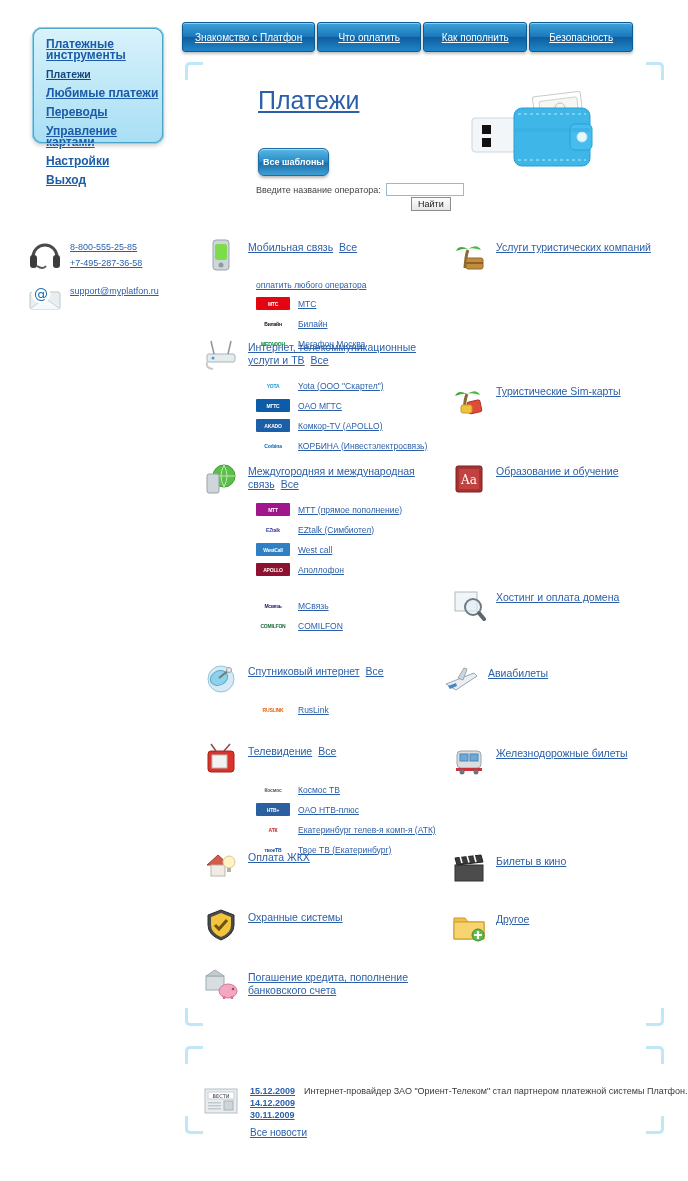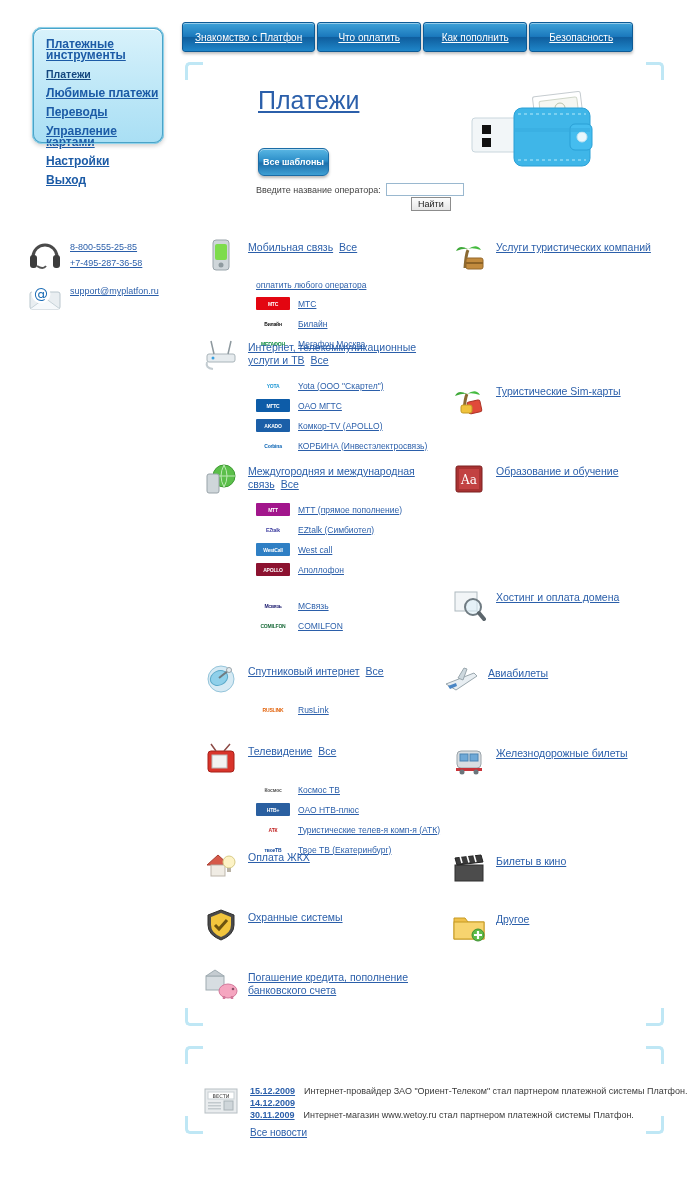--- a/index.html
+++ b/index.html
@@ -329,21 +329,21 @@
         <div class="op-item">
           <span class="op-logo lg-kosmos">Космос</span>
           <span class="op-name">Космос ТВ</span>
         </div>
         <div class="op-item">
           <span class="op-logo lg-ntv">НТВ+</span>
           <span class="op-name">ОАО НТВ-плюс</span>
         </div>
         <div class="op-item">
           <span class="op-logo lg-atk">АТК</span>
-          <span class="op-name">Туристические телев-я комп-я (АТК)</span>
+          <span class="op-name">Екатеринбург телев-я комп-я (АТК)</span>
         </div>
         <div class="op-item">
           <span class="op-logo lg-tvoe">твоеТВ</span>
           <span class="op-name">Твое ТВ (Екатеринбург)</span>
         </div>
       </div>
     </div>
     <div class="cat" style="left: 204px; top: 848px; width: 240px;">
       <div class="cat-head">
         <span class="cat-ico"><svg viewBox="0 0 34 34" width="34" height="34">
@@ -479,15 +479,14 @@
     <rect x="4" y="19" width="13" height="1.5" fill="#c2c9cd"></rect>
     <rect x="4" y="22" width="13" height="1.5" fill="#c2c9cd"></rect>
   </svg>
   <div class="news-list" id="news-list"><div class="news-row">
         <span class="news-date">15.12.2009</span>
         <span class="news-text">Интернет-провайдер ЗАО "Ориент-Телеком" стал партнером платежной системы Платфон.</span>
       </div><div class="news-row">
         <span class="news-date">14.12.2009</span>
       </div><div class="news-row">
         <span class="news-date">30.11.2009</span>
-        <span class="news-text">Интернет-магазин www.wetoy.ru стал партнером платежной системы Платфон.</span>
       </div><span class="news-all">Все новости</span></div>
 </div>
 
 </body></html>

